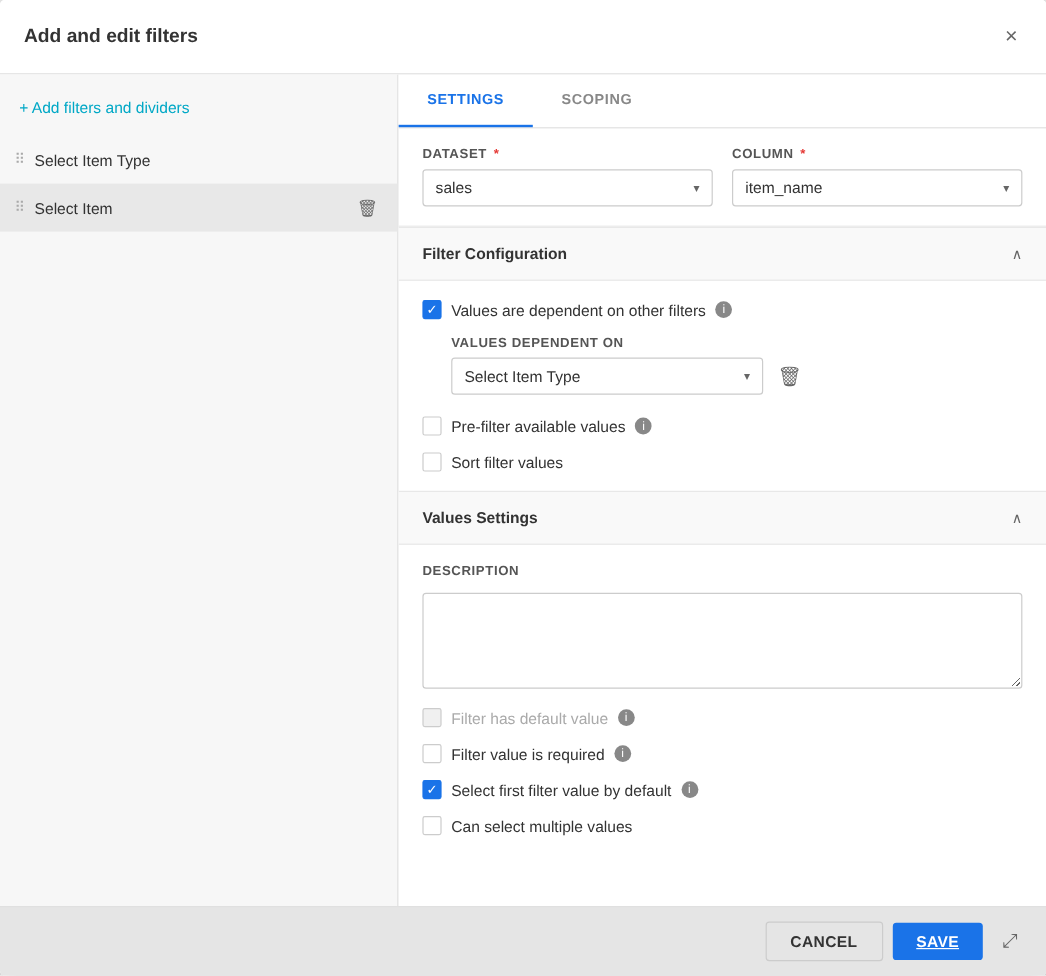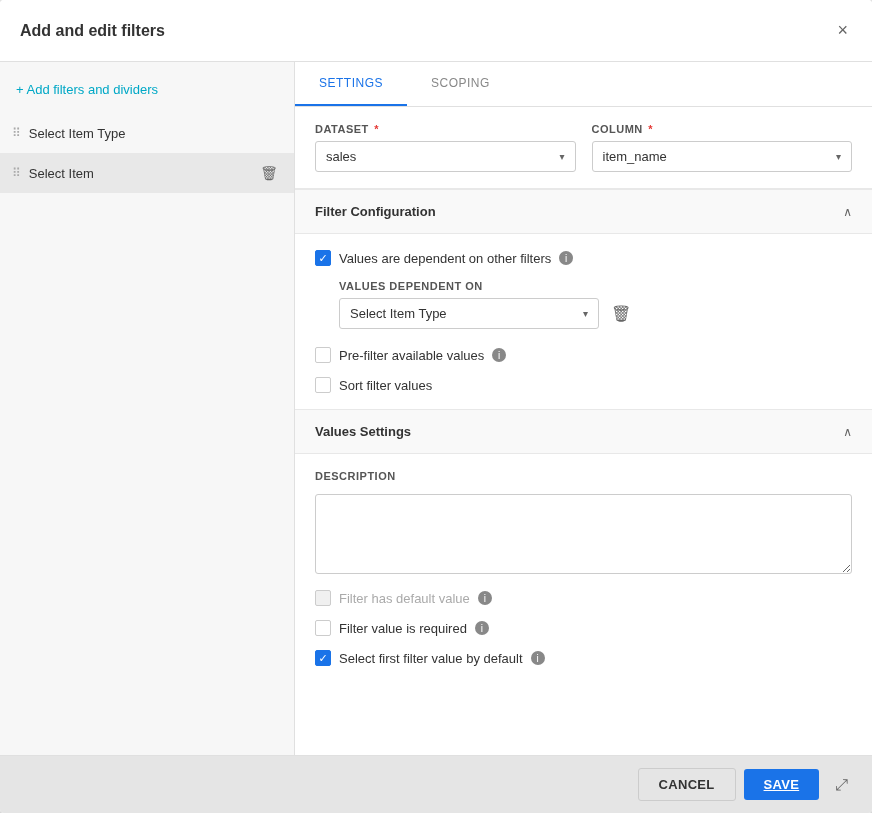--- a/index.html
+++ b/index.html
@@ -42,21 +42,21 @@
       color: #666;
       padding: 4px;
     }
     .modal-body {
       display: flex;
       flex: 1;
       overflow: hidden;
     }
     
     .sidebar {
-      width: 295px;
+      width: 332px;
       background: #f7f7f7;
       border-right: 1px solid #e0e0e0;
       display: flex;
       flex-direction: column;
       padding-top: 12px;
     }
     .add-filter-btn {
       background: none;
       border: none;
       cursor: pointer;
@@ -112,21 +112,21 @@
     }
     
     .tabs {
       display: flex;
       border-bottom: 1px solid #e0e0e0;
       background: #fff;
     }
     .tab {
       padding: 14px 24px;
       font-size: 12px;
-      font-weight: 400;
+      font-weight: 700;
       letter-spacing: 0.5px;
       cursor: pointer;
       border: none;
       background: none;
       color: #888;
       border-bottom: 2px solid transparent;
     }
     .tab.active {
       color: #1a73e8;
       border-bottom: 2px solid #1a73e8;
@@ -464,20 +464,24 @@
             <span class="checkbox-label">Filter value is required</span>
             <span class="info-icon">i</span>
           </div>
 
           <div class="checkbox-row">
             <input type="checkbox" class="checkbox" checked="" style="">
             <span class="checkbox-label">Select first filter value by default</span>
             <span class="info-icon">i</span>
           </div>
 
+          <div class="checkbox-row">
+            <input type="checkbox" class="checkbox" style="">
+            <span class="checkbox-label">Can select multiple values</span>
+          </div>
         </div>
       </div>
     </div>
   </div>
 
   <div class="modal-footer">
     <div class="footer-right">
       <button class="btn-cancel">CANCEL</button>
       <button class="btn-save">SAVE</button>
       <button class="expand-btn">⤢</button>

